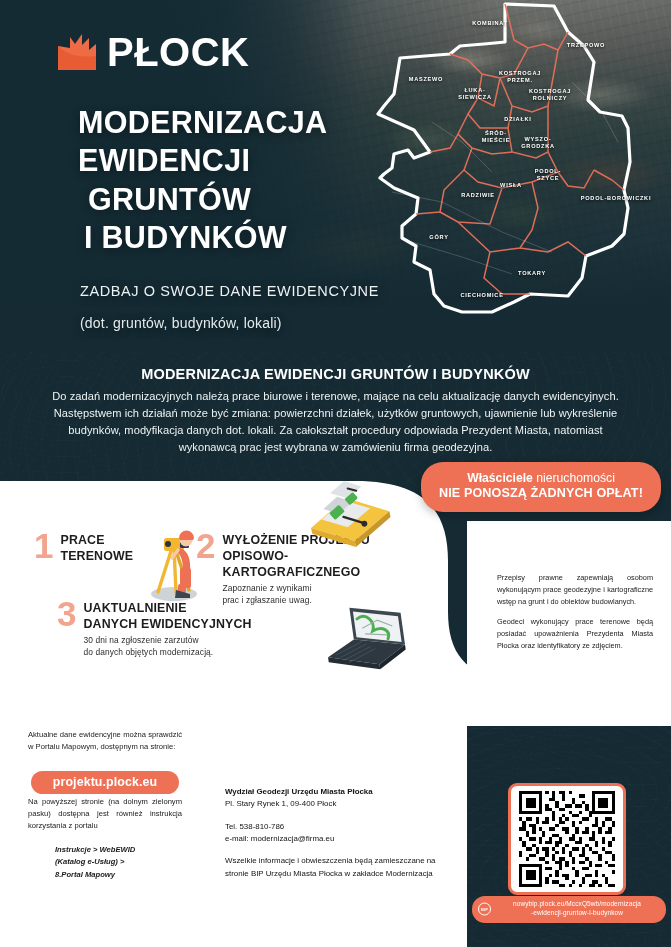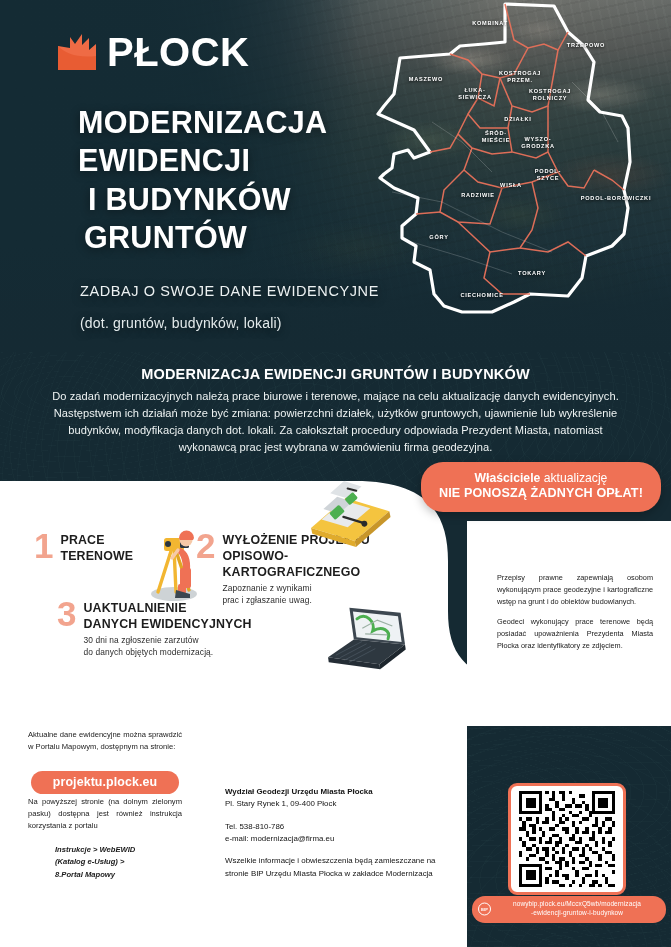--- a/index.html
+++ b/index.html
@@ -269,22 +269,22 @@
     <svg class="crown" viewBox="0 0 42 40">
       <path d="M2 14 L2 38 L40 38 L40 12 L33 18 L33 6 L26 13 L26 2 L19 12 L14 5 L14 16 Z" fill="#ef6b45"></path>
       <path d="M2 14 C10 22 22 26 40 24 L40 38 L2 38 Z" fill="#e85c33"></path>
     </svg>
     <div class="logo-word">PŁOCK</div>
   </div>
 
   <div class="headline">
     <div>MODERNIZACJA</div>
     <div>EWIDENCJI</div>
+    <div>GRUNTÓW</div>
     <div>I BUDYNKÓW</div>
-    <div>GRUNTÓW</div>
   </div>
   <div class="sub1">ZADBAJ O SWOJE DANE EWIDENCYJNE</div>
   <div class="sub2">(dot. gruntów, budynków, lokali)</div>
 
   <div class="band">
     <div class="topo"></div>
   </div>
   <div class="band-title sect-title-green">MODERNIZACJA EWIDENCJI GRUNTÓW I BUDYNKÓW</div>
   <div class="band-body">Do zadań modernizacyjnych należą prace biurowe i terenowe, mające na celu aktualizację danych ewidencyjnych. Następstwem ich działań może być zmiana: powierzchni działek, użytków gruntowych, ujawnienie lub wykreślenie budynków, modyfikacja danych dot. lokali. Za całokształt procedury odpowiada Prezydent Miasta, natomiast wykonawcą prac jest wybrana w zamówieniu firma geodezyjna.</div>
 
@@ -346,21 +346,21 @@
       <g stroke="#4b5761" stroke-width=".7">
         <path d="M16 51 L44 41"></path>
           <path d="M20 54 L48 44"></path>
           <path d="M24 57 L52 47"></path>
         <path d="M28 60 L56 50"></path>
       </g>
     </g>
   </svg>
 
   <div class="badge-free">
-    <div class="l1"><b>Właściciele</b><span> aktualizację</span></div>
+    <div class="l1"><b>Właściciele</b><span> nieruchomości</span></div>
     <div class="l2">NIE PONOSZĄ ŻADNYCH OPŁAT!</div>
   </div>
 
   <div class="etapy sect-title-green">ETAPY PRAC</div>
 
   <div class="step" id="step1">
     <div class="step-num">1</div>
     <div class="step-txt">
       <h4 style="white-space:pre-line">PRACE
 TERENOWE</h4>

